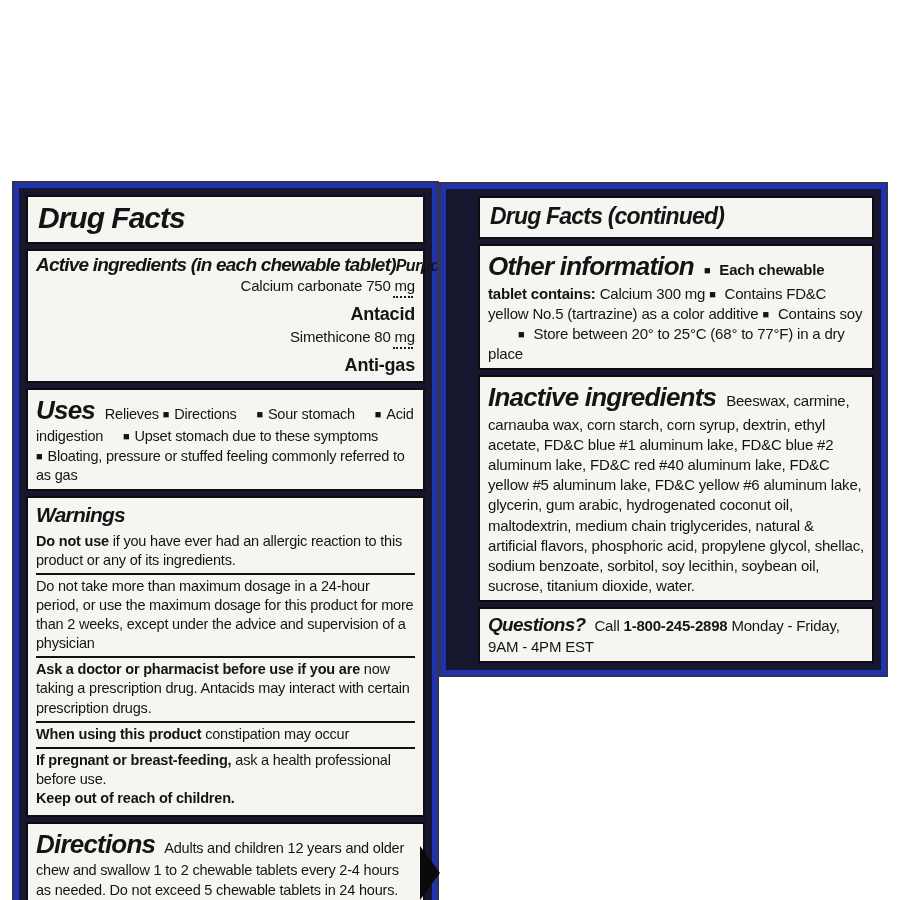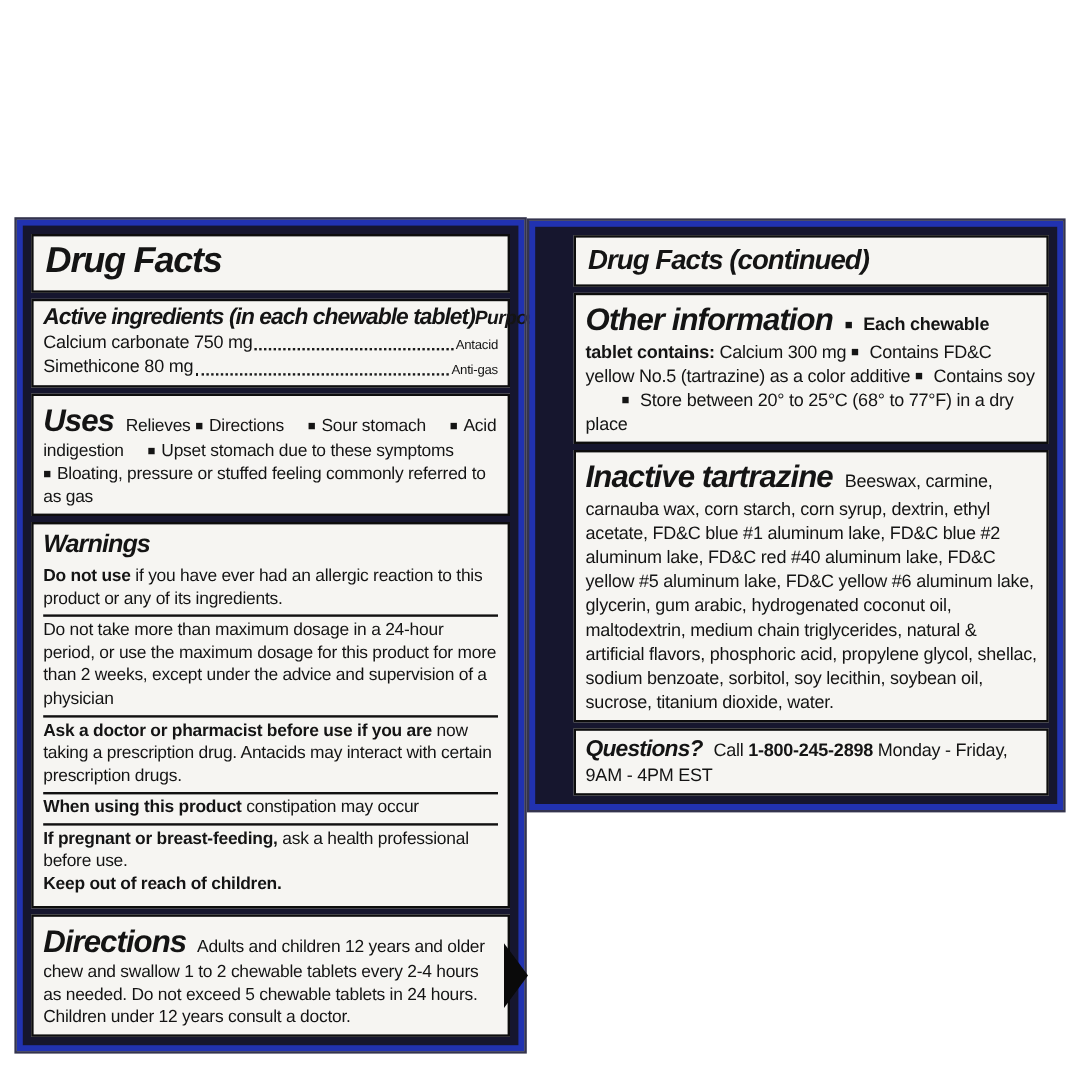--- a/index.html
+++ b/index.html
@@ -46,24 +46,24 @@
 
   
   .body-l { font-size:14.5px; line-height:1.32; }
   .body-r { font-size:15px;   line-height:1.34; }
   .b { font-weight:bold; }
 
   
   .ai-head { display:flex; justify-content:space-between; align-items:baseline; }
   .ai-head .main { font-size:19px; font-weight:bold; font-style:italic; letter-spacing:-0.8px; white-space:nowrap; }
   .ai-head .purpose { font-size:16px; font-weight:bold; font-style:italic; letter-spacing:-0.5px; }
-  .ai-row { display:flex; align-items:flex-end; font-size:15px; line-height:1.35; }
+  .ai-row { display:flex; align-items:flex-end; font-size:15px; line-height:1.35;flex-direction:column; }
   .ai-row .nm { white-space:nowrap; }
   .ai-row .leader { flex:1; border-bottom:2px dotted #1b1b1b; margin:0 2px 4px 2px; min-width:20px; }
-  .ai-row .pp { white-space:nowrap; font-size:11px; }
+  .ai-row .pp { white-space:nowrap; font-size:18px;font-weight:bold; }
 
   
   .sq { font-size:11px; margin:0 5px 0 0; position:relative; top:-1px; }
   .use-item { margin-right:16px; white-space:normal; }
 
   
   .warn-row { padding:2px 0 3px 0; }
   .warn-row + .warn-row { border-top:2px solid #111; }
   .keep-line { display:block; font-weight:bold; }
 
@@ -166,21 +166,21 @@
       <span class="sq">■</span>
       <span>Contains FD&amp;C yellow No.5 (tartrazine) as a color additive</span>
       <span class="sq">■</span>
       <span>Contains soy</span>
       <span class="gap-sm"></span>
       <span class="sq">■</span>
       <span>Store between 20° to 25°C (68° to 77°F) in a dry place</span>
     </div>
 
     <div class="sec body-r">
-      <span class="sec-head-inline">Inactive tartrazine</span>
+      <span class="sec-head-inline">Inactive ingredients</span>
       <span>Beeswax, carmine, carnauba wax, corn starch, corn syrup, dextrin, ethyl acetate, FD&amp;C blue #1 aluminum lake, FD&amp;C blue #2 aluminum lake, FD&amp;C red #40 aluminum lake, FD&amp;C yellow #5 aluminum lake, FD&amp;C yellow #6 aluminum lake, glycerin, gum arabic, hydrogenated coconut oil, maltodextrin, medium chain triglycerides, natural &amp; artificial flavors, phosphoric acid, propylene glycol, shellac, sodium benzoate, sorbitol, soy lecithin, soybean oil, sucrose, titanium dioxide, water.</span>
     </div>
 
     <div class="sec body-r">
       <span class="q-head">Questions?</span>
       <span>Call</span>
       <span class="b">1-800-245-2898</span>
       <span>Monday - Friday, 9AM - 4PM EST</span>
     </div>
 

